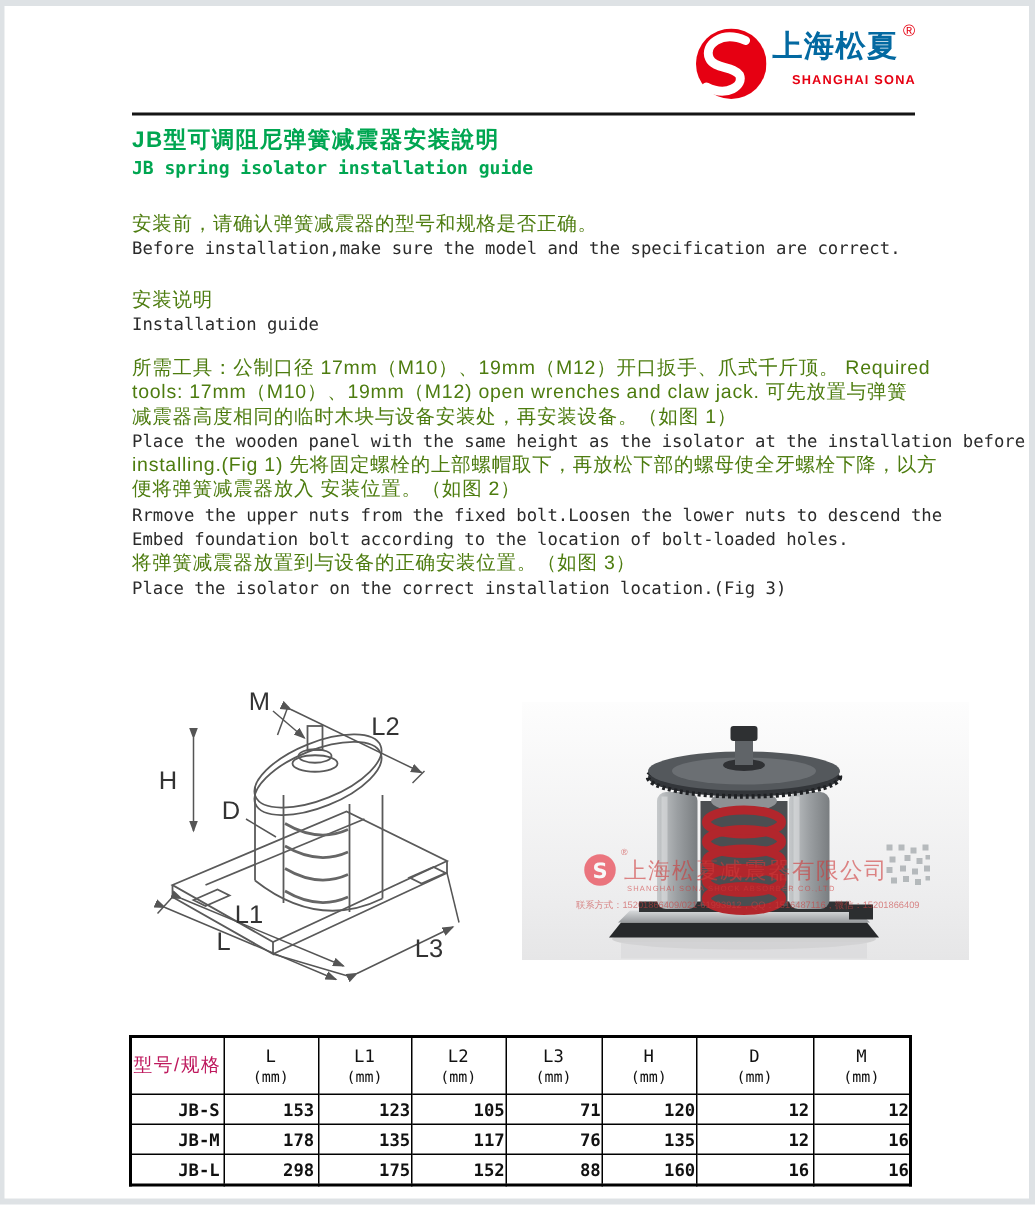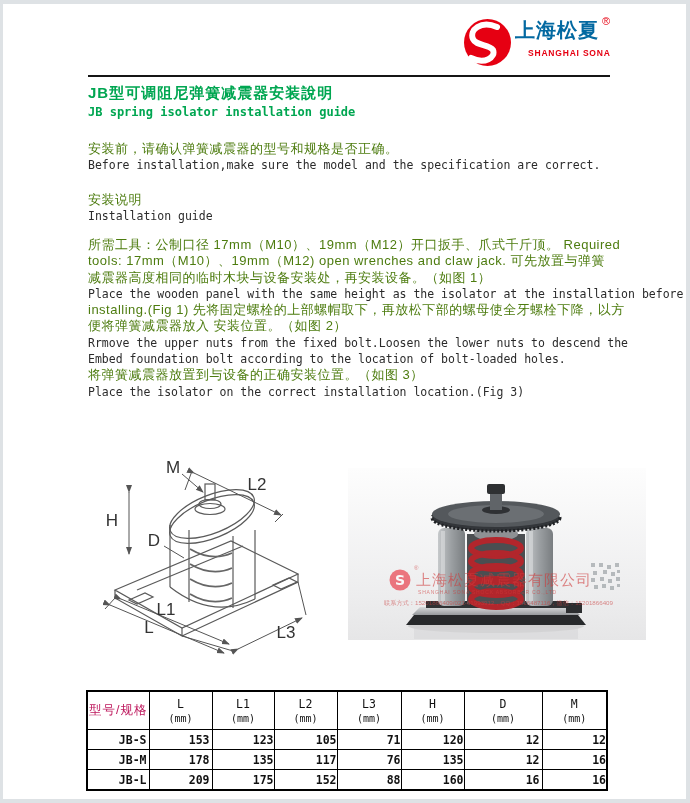--- a/index.html
+++ b/index.html
@@ -284,21 +284,21 @@
       <td class="ar">178</td>
       <td class="ac">135</td>
       <td class="ac">117</td>
       <td class="ac">76</td>
       <td class="ac">135</td>
       <td class="ar">12</td>
       <td class="ac">16</td>
     </tr>
     <tr>
       <td class="ar">JB-L</td>
-      <td class="ar">209</td>
+      <td class="ar">298</td>
       <td class="ac">175</td>
       <td class="ac">152</td>
       <td class="ac">88</td>
       <td class="ac">160</td>
       <td class="ar">16</td>
       <td class="ac">16</td>
     </tr>
   </tbody>
     </table>
 

